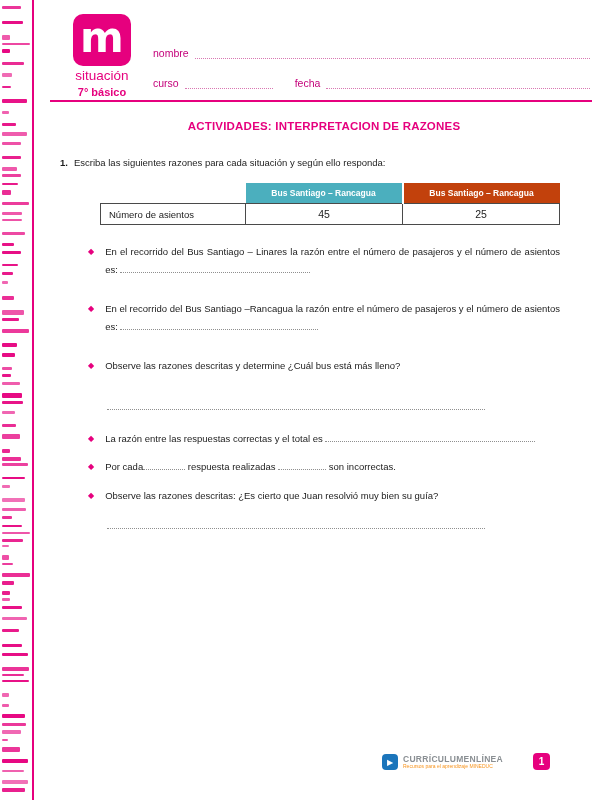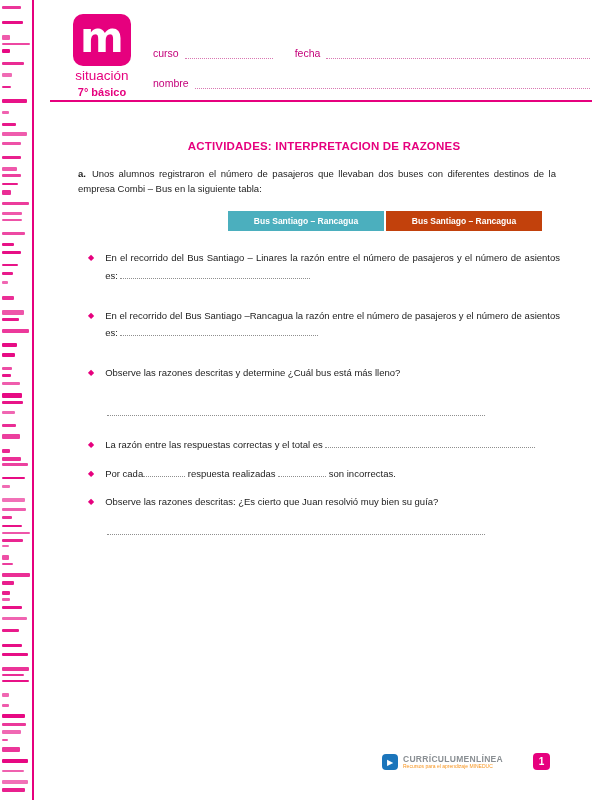--- a/index.html
+++ b/index.html
@@ -19,21 +19,21 @@
   .brand{color:#e6007e;font-size:13.5px;margin-top:2px;}
   .grade{color:#e6007e;font-size:11px;font-weight:bold;margin-top:3px;}
   .fields-col{position:absolute;left:103px;right:2px;top:34px;}
   .field-row{display:flex;align-items:flex-end;margin-bottom:17px;}
   .flabel{color:#c4007a;font-size:10.5px;margin-right:6px;white-space:nowrap;}
   .dotline{flex:1;border-bottom:1.5px dotted #d977b2;height:12px;}
   .dotline.short{flex:0 0 88px;margin-right:22px;}
   .rule{position:absolute;left:50px;right:8px;top:100px;height:2px;background:#e6007e;}
 
   
-  main{position:absolute;left:60px;top:110px;width:528px;}
+  main{position:absolute;left:60px;top:90px;width:528px;}
   .title{color:#e6007e;font-size:11.5px;font-weight:bold;text-align:center;margin:30px 0 0 0;letter-spacing:.2px;}
   .q1{margin-top:25px;font-size:9.5px;}
   .q1 .num,.letter{font-weight:bold;margin-right:6px;}
   .qa,.qb{margin-top:14px;padding-left:18px;font-size:9.5px;line-height:1.6;width:478px;text-align:justify;}
   .qb{margin-top:26px;}
 
   table{border-collapse:collapse;margin:15px 0 0 40px;}
   th{color:#fff;font-size:8.5px;font-weight:bold;padding:5px 8px;width:140px;}
   th.empty{background:transparent;width:128px;padding:0;}
   th.purple-h{border-left:2px solid #fff;}
@@ -148,50 +148,55 @@
   <div class="spine-line"></div>
 
   <header>
     <div class="logo-col">
       <div class="logo-box" style="background: rgb(230, 0, 126);">m</div>
       <div class="brand">situación</div>
       <div class="grade">7° básico</div>
     </div>
     <div class="fields-col">
       <div class="field-row">
+        <span class="flabel">nombre</span>
+        <span class="dotline"></span>
+      </div>
+      <div class="field-row">
         <span class="flabel">curso</span>
         <span class="dotline short"></span>
         <span class="flabel">fecha</span>
         <span class="dotline"></span>
       </div>
-      <div class="field-row">
-        <span class="flabel">nombre</span>
-        <span class="dotline"></span>
-      </div>
     </div>
   </header>
   <div class="rule"></div>
 
   <main>
     <h1 class="title">ACTIVIDADES: INTERPRETACION DE RAZONES</h1>
 
-
-    <div class="qa">
-      <span class="letter">a.</span><span>Unos alumnos registraron el número de pasajeros que llevaban dos buses  con diferentes destinos de la empresa  Combi – Bus en la siguiente tabla:</span>
-    </div>
+    <div class="q1">
+      <span class="num">1.</span><span>Escriba las siguientes razones para cada situación y según ello responda:</span>
+    </div>
+
 
     <table>
       <thead>
         <tr>
           <th class="empty"></th>
           <th style="background: rgb(75, 175, 190);">Bus Santiago – Rancagua</th>
           <th class="purple-h" style="background: #c2410c;">Bus Santiago – Rancagua</th>
         </tr>
       </thead>
       <tbody id="table-body">
+          <tr>
+            <td class="rowlabel">Número de asientos</td>
+            <td class="val">45</td>
+            <td class="val">25</td>
+          </tr>
         </tbody>
     </table>
 
     <div class="bullets">
         <div class="bullet">
           <span class="diamond">◆</span>
           <p class="btext">En el recorrido del Bus Santiago – Linares la razón entre el número de pasajeros y el número de asientos es: <span class="blank" style="width: 190px;"></span></p>
         </div>
         <div class="bullet">
           <span class="diamond">◆</span>

